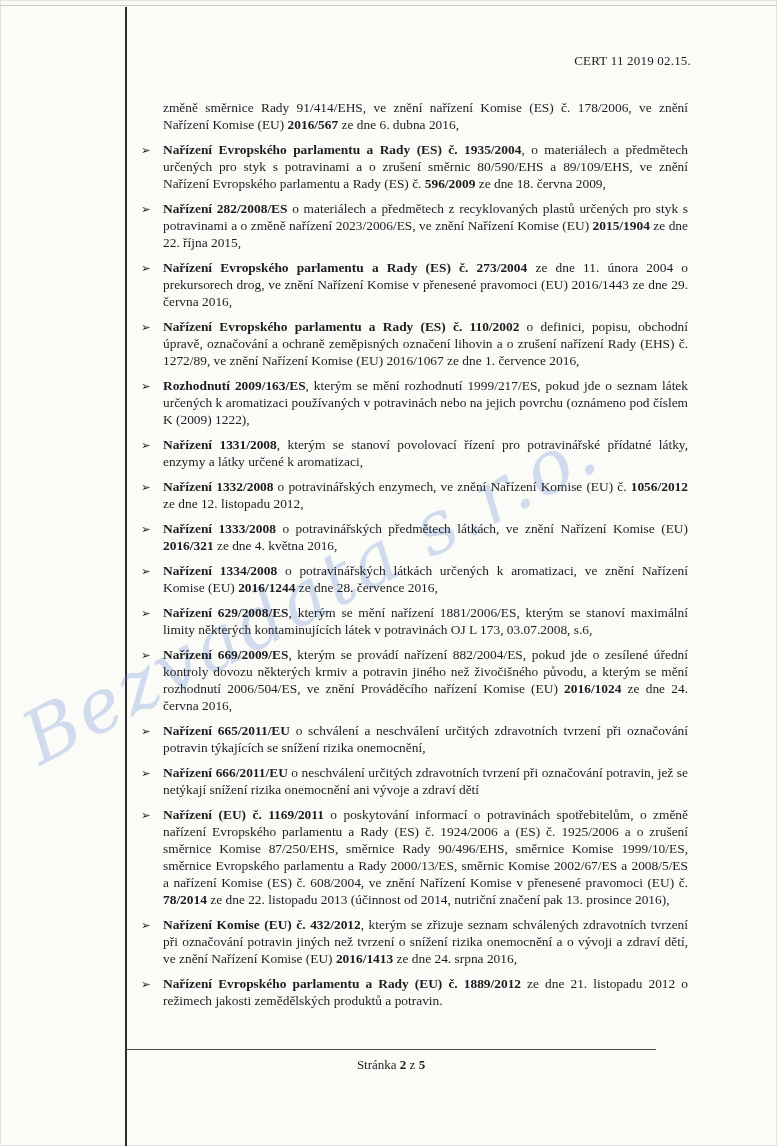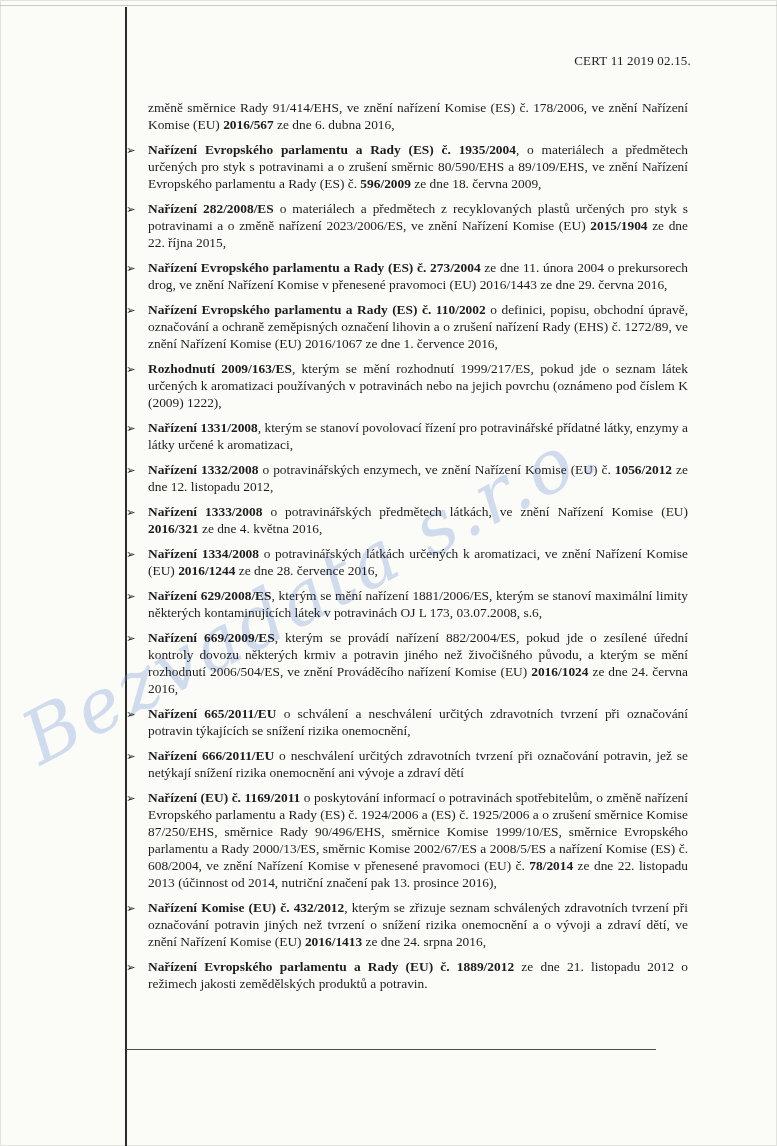--- a/index.html
+++ b/index.html
@@ -6,21 +6,21 @@
   html,body { background:#d9d9d5; }
   .page {
     position:relative; width:777px; height:1146px; margin:0 auto;
     background:#fbfbf8; overflow:hidden; color:#1d1d20;
     font-family:"Liberation Serif", serif;
     box-shadow: inset 0 0 0 1px #e3e3de;
   }
   .top-edge { position:absolute; top:5px; left:0; right:0; height:1px; background:rgba(110,110,110,.35); }
   .margin-line { position:absolute; left:125px; top:7px; bottom:0; width:1.5px; background:#2b2b2b; }
   .header-code { position:absolute; top:53px; right:86px; font-size:13px; letter-spacing:.2px; }
-  .content { position:absolute; top:99px; left:126px; width:562px; }
+  .content { position:absolute; top:99px; left:126px; width:562px;padding-left:15px; }
   .item { display:flex; margin-bottom:8px; font-size:13.4px; line-height:17px; }
   .bullet {
     flex:0 0 22px; width:22px; font-size:11.5px; padding-top:1px;
     font-family:"DejaVu Sans", sans-serif; color:#202020;
   }
   .body { flex:1; text-align:justify; }
   .b { font-weight:bold; }
   .watermark {
     position:absolute; left:28px; top:700px; width:820px;
     transform:rotate(-28deg); transform-origin:0 50%;
@@ -104,14 +104,15 @@
         <span class="bullet">➢</span>
         <div class="body"><span class="b">Nařízení Komise (EU) č. 432/2012</span><span>, kterým se zřizuje seznam schválených zdravotních tvrzení při označování potravin jiných než tvrzení o snížení rizika onemocnění a o vývoji a zdraví dětí, ve znění Nařízení Komise (EU) </span><span class="b">2016/1413</span><span> ze dne 24. srpna 2016,</span></div>
       </div>
       <div class="item">
         <span class="bullet">➢</span>
         <div class="body"><span class="b">Nařízení Evropského parlamentu a Rady (EU) č. 1889/2012</span><span> ze dne 21. listopadu 2012 o režimech jakosti zemědělských produktů a potravin.</span></div>
       </div>
     </div>
   <div class="footer">
     <div class="footer-rule"></div>
+    <div class="footer-text"><span>Stránka </span><span class="b">2</span><span> z </span><span class="b">5</span></div>
   </div>
 </div>
 
 </body></html>

